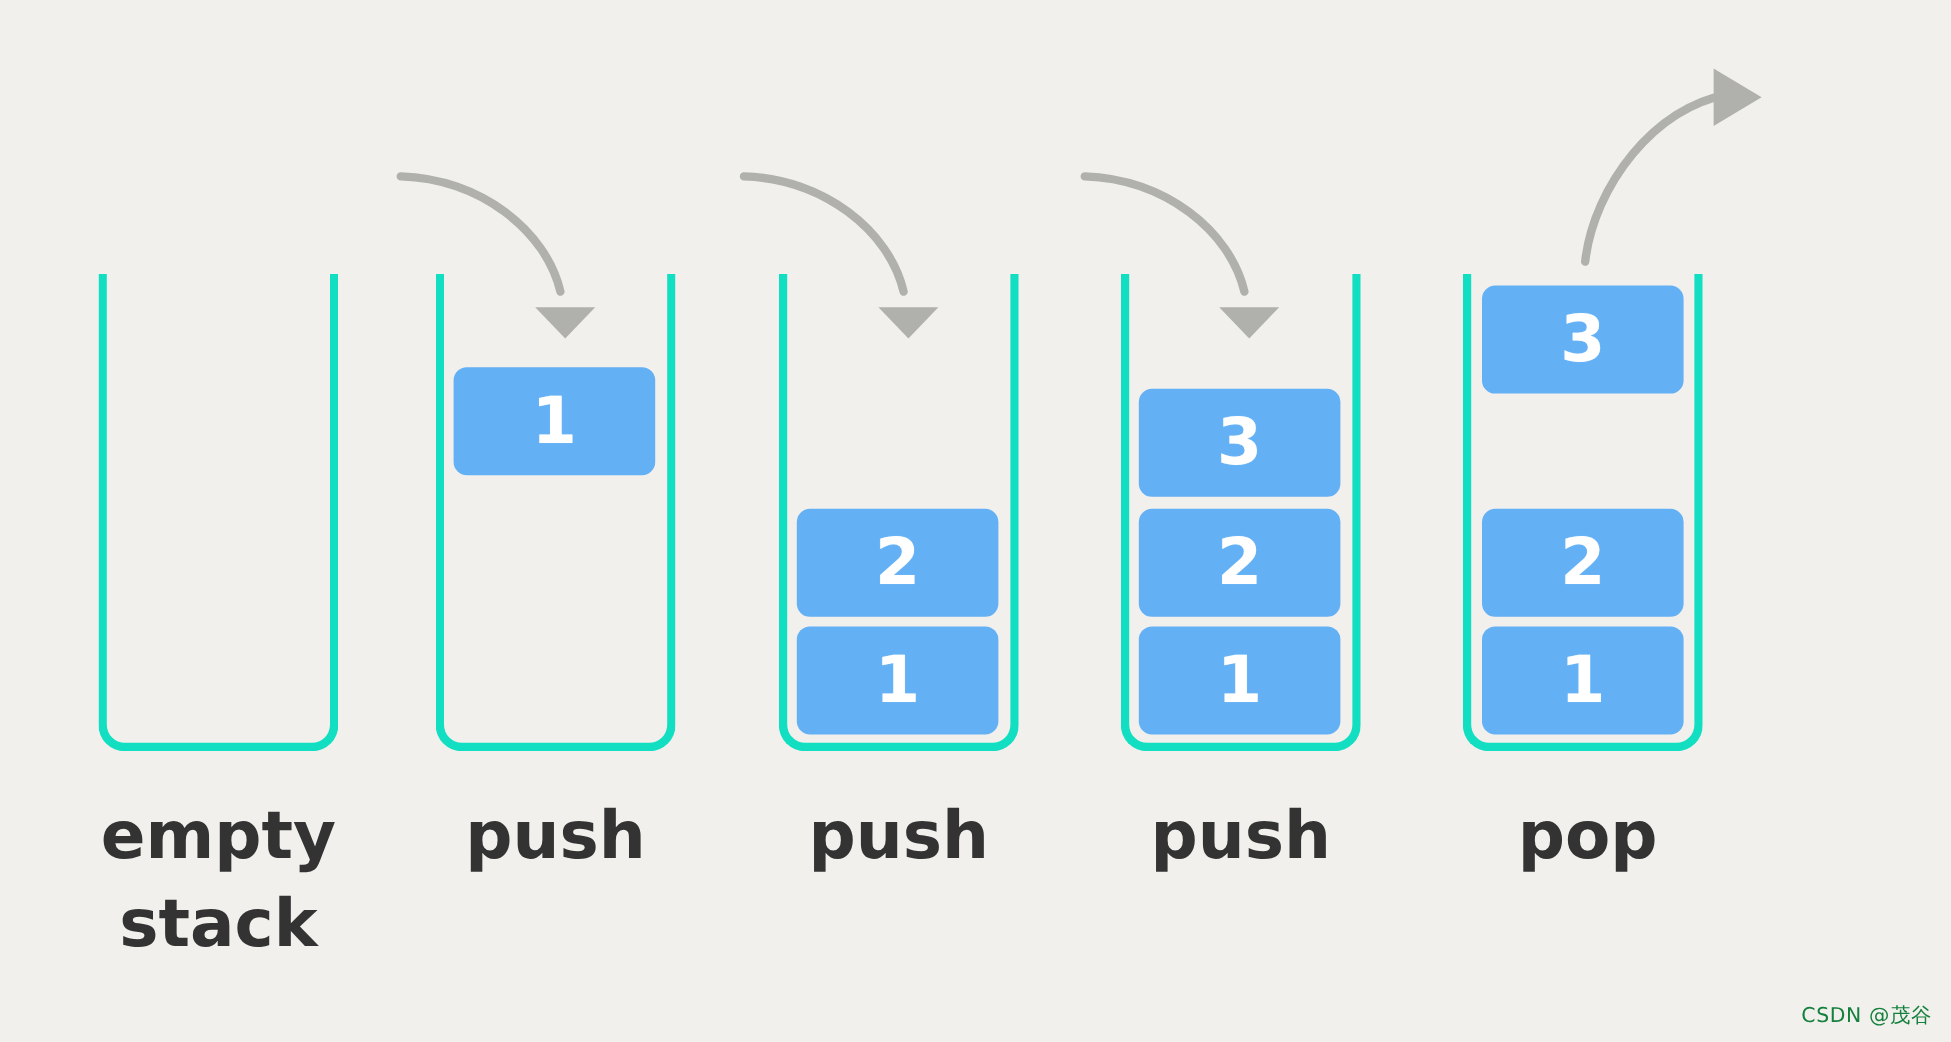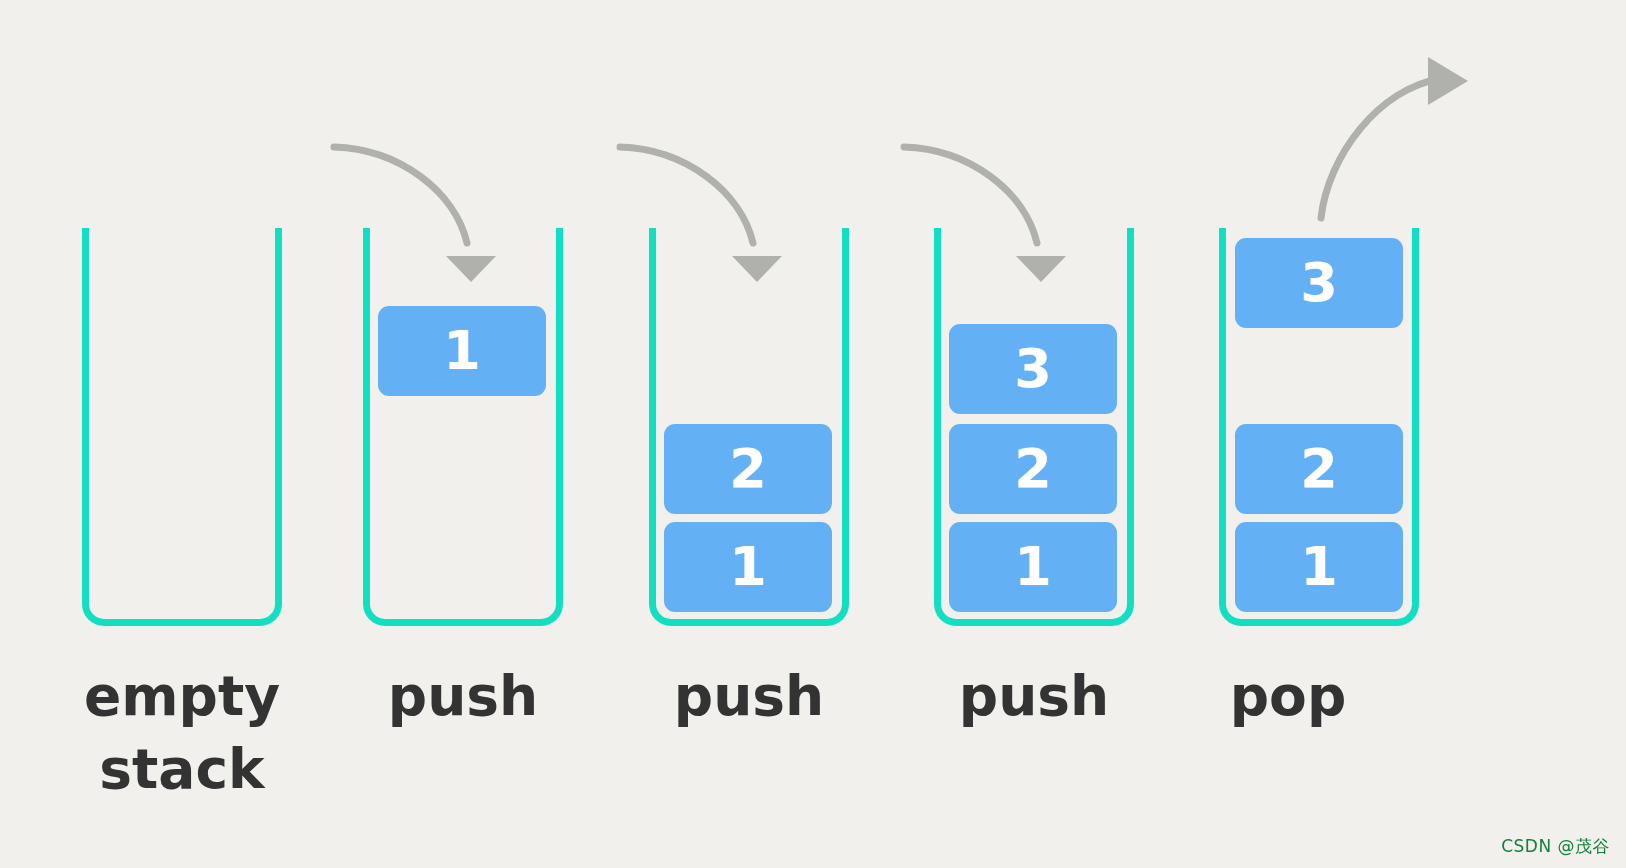--- a/index.html
+++ b/index.html
@@ -180,18 +180,18 @@
     <div class="box" style="left:1235px; top:238px; width:168px; height:90px;">
       <span class="box-label">3</span>
     </div>
     <div class="box" style="left:1235px; top:424px; width:168px; height:90px;">
       <span class="box-label">2</span>
     </div>
     <div class="box" style="left:1235px; top:522px; width:168px; height:90px;">
       <span class="box-label">1</span>
     </div>
 
-    <div class="caption" style="left:1138px; top:660px; width:300px;">pop</div>
+    <div class="caption" style="left:1173px; top:660px; width:300px;">pop</div>
   </div>
 
   <div class="watermark">CSDN @茂谷</div>
 
 </div>
 
 </body></html>

